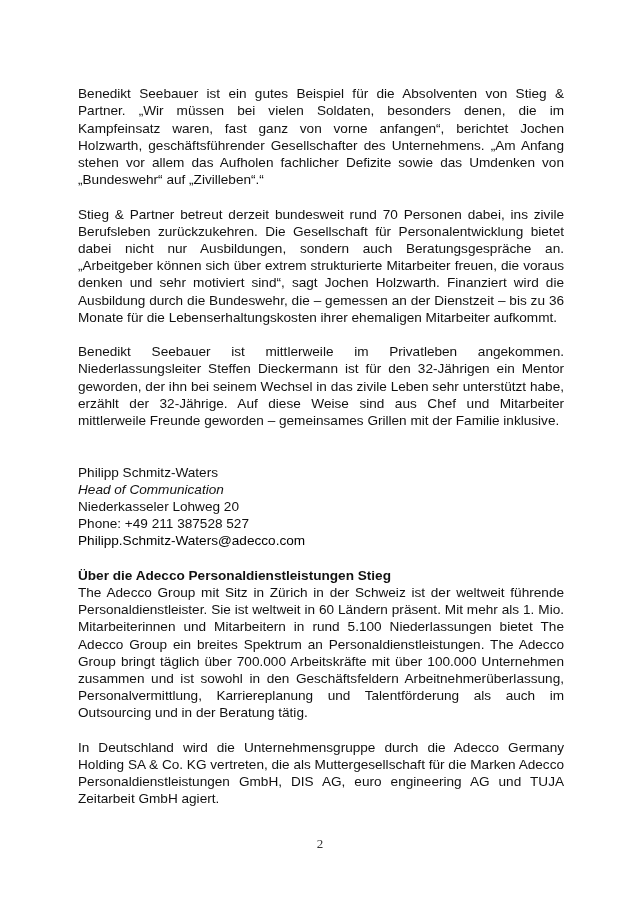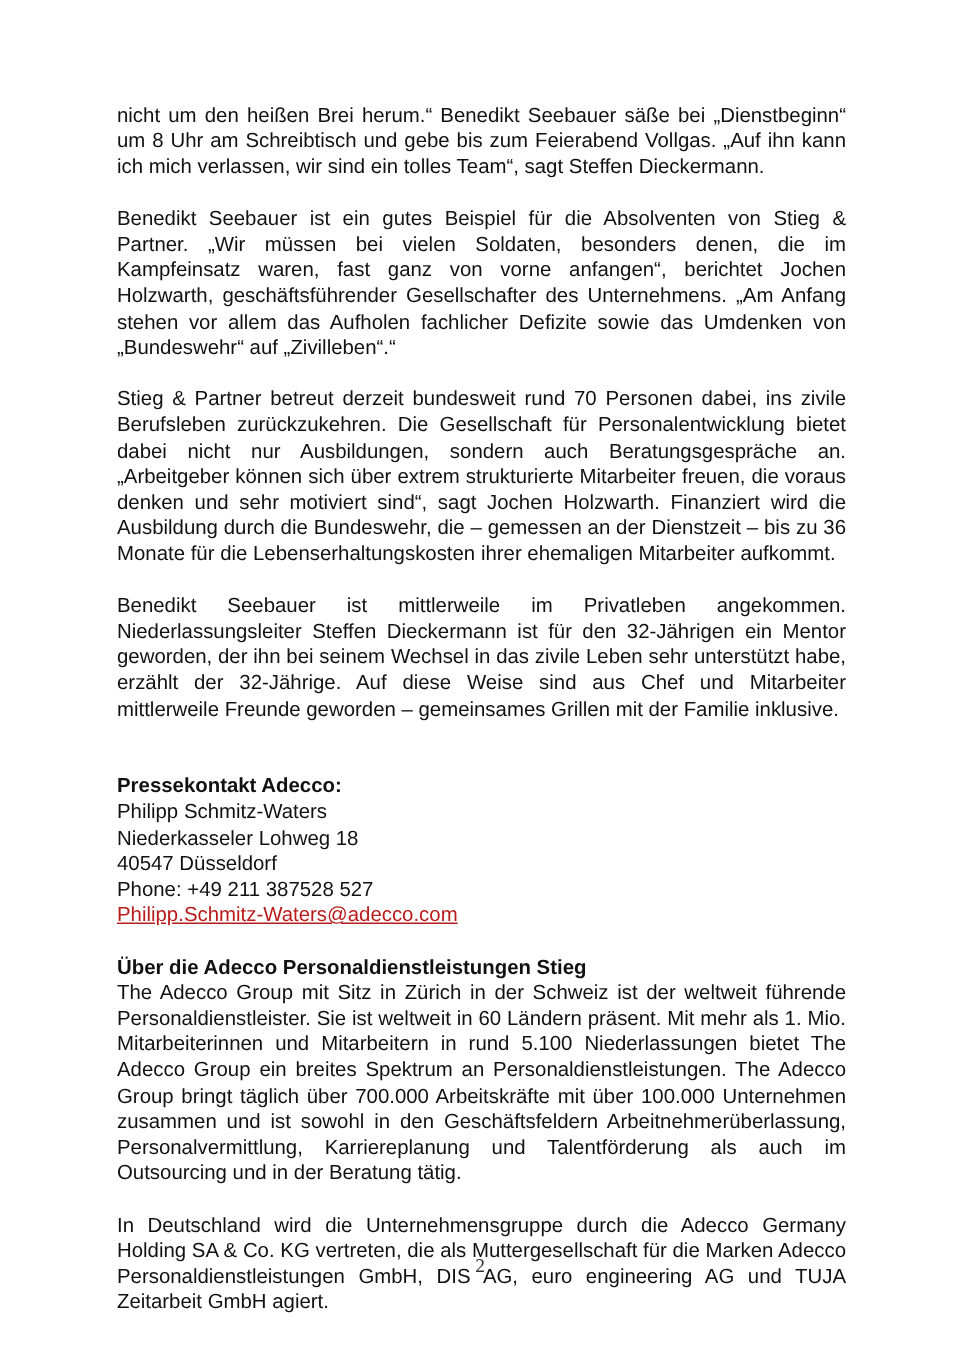--- a/index.html
+++ b/index.html
@@ -5,43 +5,41 @@
   html, body { margin:0; padding:0; background:#ffffff; }
   body { width:640px; height:905px; position:relative; overflow:hidden;
          font-family:"Liberation Sans", sans-serif; color:#111; }
   .page { position:absolute; left:78px; top:68px; width:486px;
           font-size:13.6px; line-height:17.2px; }
   .para { margin:0; text-align:justify; text-align-last:left; }
   .gap { height:17.2px; }
   .bold { font-weight:bold; }
   .italic { font-style:italic; }
   .line { display:block; }
-  .link { color:#b91c1c; text-decoration:underline; cursor:pointer;text-align:right; }
+  .link { color:#000000; cursor:pointer;text-align:right; }
   .pagenum { position:absolute; left:0; width:640px; top:836px; text-align:center;
              font-family:"Liberation Serif", serif; font-size:13px; color:#333; }
 </style>
 </head>
 <body>
 
 <div class="page">
-  <p class="para">nicht um den heißen Brei herum.“ Benedikt Seebauer säße bei „Dienstbeginn“ um 8 Uhr am Schreibtisch und gebe bis zum Feierabend Vollgas. „Auf ihn kann ich mich verlassen, wir sind ein tolles Team“, sagt Steffen Dieckermann.</p>
   <div class="gap"></div>
   <p class="para">Benedikt Seebauer ist ein gutes Beispiel für die Absolventen von Stieg &amp; Partner. „Wir müssen bei vielen Soldaten, besonders denen, die im Kampfeinsatz waren, fast ganz von vorne anfangen“, berichtet Jochen Holzwarth, geschäftsführender Gesellschafter des Unternehmens. „Am Anfang stehen vor allem das Aufholen fachlicher Defizite sowie das Umdenken von „Bundeswehr“ auf „Zivilleben“.“</p>
   <div class="gap"></div>
   <p class="para">Stieg &amp; Partner betreut derzeit bundesweit rund 70 Personen dabei, ins zivile Berufsleben zurückzukehren. Die Gesellschaft für Personalentwicklung bietet dabei nicht nur Ausbildungen, sondern auch Beratungsgespräche an. „Arbeitgeber können sich über extrem strukturierte Mitarbeiter freuen, die voraus denken und sehr motiviert sind“, sagt Jochen Holzwarth. Finanziert wird die Ausbildung durch die Bundeswehr, die – gemessen an der Dienstzeit – bis zu 36 Monate für die Lebenserhaltungskosten ihrer ehemaligen Mitarbeiter aufkommt.</p>
   <div class="gap"></div>
   <p class="para">Benedikt Seebauer ist mittlerweile im Privatleben angekommen. Niederlassungsleiter Steffen Dieckermann ist für den 32-Jährigen ein Mentor geworden, der ihn bei seinem Wechsel in das zivile Leben sehr unterstützt habe, erzählt der 32-Jährige. Auf diese Weise sind aus Chef und Mitarbeiter mittlerweile Freunde geworden – gemeinsames Grillen mit der Familie inklusive.</p>
   <div class="gap"></div>
   <div class="gap"></div>
 
   <div>
-    <span class="line bold">Pressekontakt Adecco:</span>
     <span class="line">Philipp Schmitz-Waters</span>
-    <span class="line">Niederkasseler Lohweg 18</span>
-    <span class="line">40547 Düsseldorf</span>
+    <span class="line italic">Head of Communication</span>
+    <span class="line">Niederkasseler Lohweg 20</span>
     <span class="line">Phone: +49 211 387528 527</span>
     <span class="line"><a class="link">Philipp.Schmitz-Waters@adecco.com</a></span>
   </div>
   <div class="gap"></div>
 
   <div>
     <span class="line bold">Über die Adecco Personaldienstleistungen Stieg</span>
     <p class="para">The Adecco Group mit Sitz in Zürich in der Schweiz ist der weltweit führende Personaldienstleister.  Sie ist weltweit in 60 Ländern präsent. Mit mehr als 1. Mio. Mitarbeiterinnen und Mitarbeitern in rund 5.100 Niederlassungen bietet The Adecco Group ein breites Spektrum an Personaldienstleistungen. The Adecco Group bringt täglich über 700.000 Arbeitskräfte mit über 100.000 Unternehmen zusammen und ist sowohl in den Geschäftsfeldern Arbeitnehmerüberlassung, Personalvermittlung, Karriereplanung und Talentförderung als auch im Outsourcing und in der Beratung tätig.</p>
     <div class="gap"></div>
     <p class="para">In Deutschland wird die Unternehmensgruppe durch die Adecco Germany Holding SA &amp; Co. KG vertreten, die als Muttergesellschaft für die Marken Adecco Personaldienstleistungen GmbH, DIS AG, euro engineering AG und TUJA Zeitarbeit GmbH agiert.</p>

